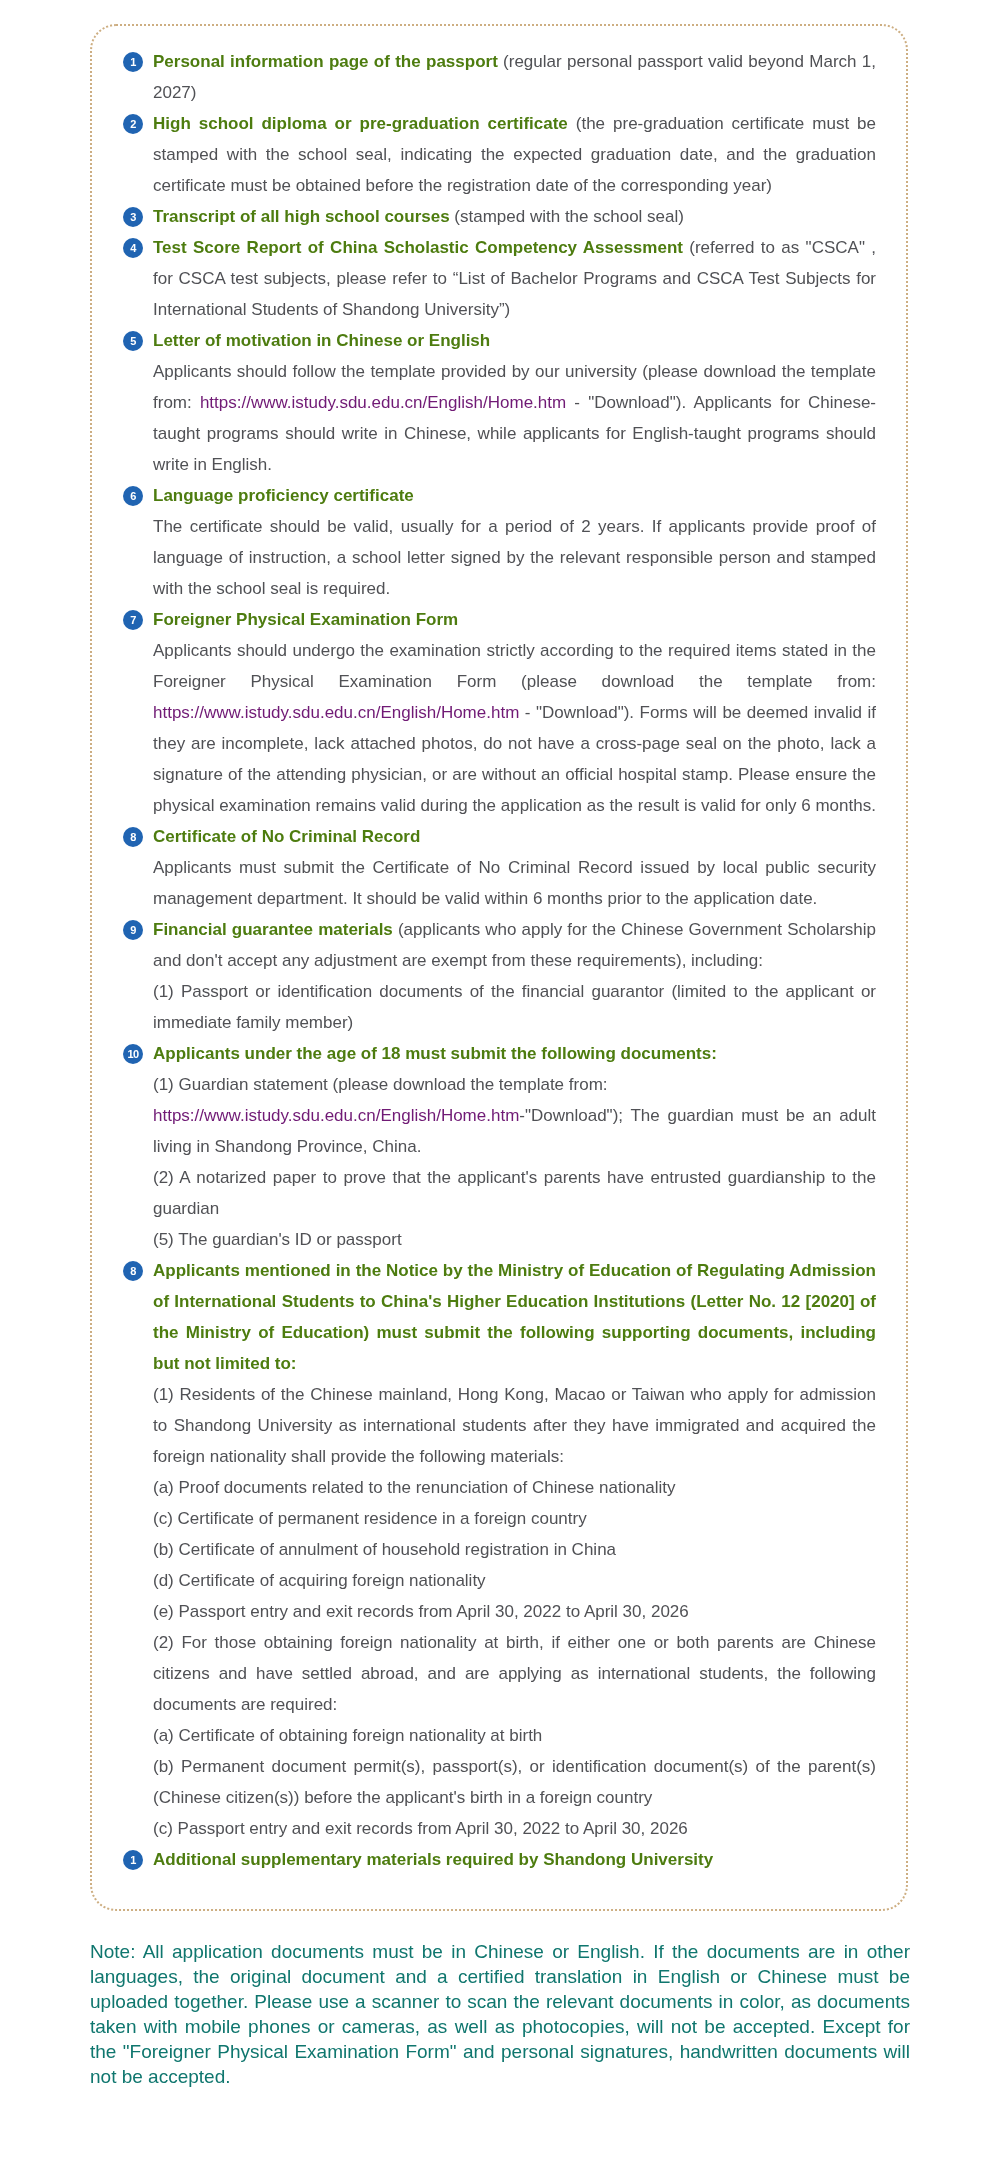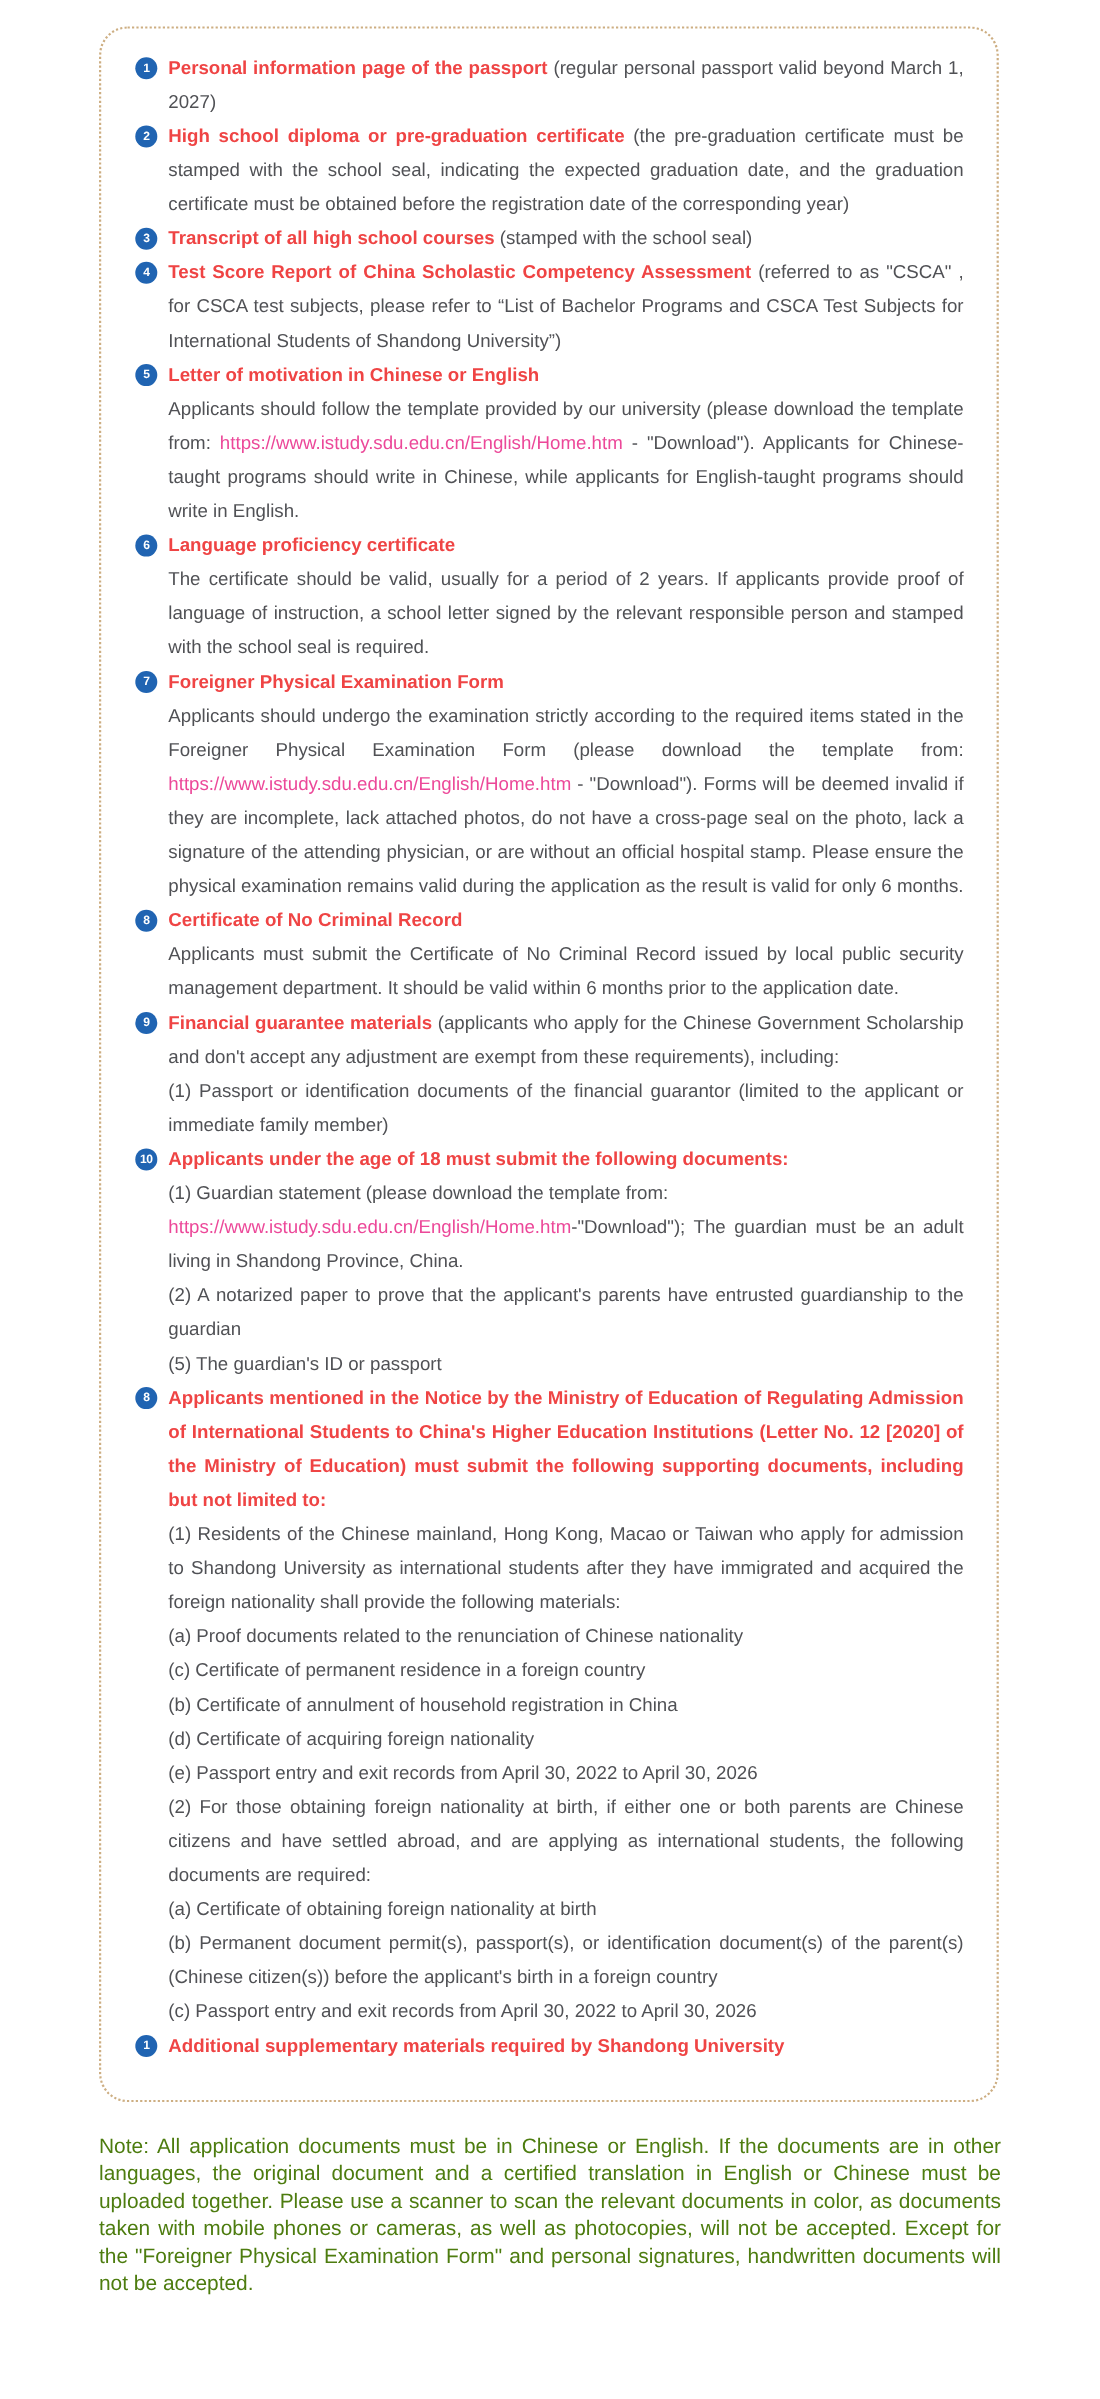--- a/index.html
+++ b/index.html
@@ -32,32 +32,32 @@
   }
   .item-content { flex: 1; min-width: 0; }
 
   .item-head, .item-para {
     margin: 0;
     font-size: 17px;
     line-height: 31px;
     text-align: justify;
     color: #505155;
   }
-  .item-head strong { color: #ef4444; font-weight: bold; }
+  .item-head strong { color: #4d7c0f; font-weight: bold; }
   .item-head .head-rest { color: #505155; font-weight: normal; }
 
-  .link { color: #ec4899; text-decoration: none; cursor: pointer; }
+  .link { color: #701a75; text-decoration: none; cursor: pointer; }
 
   .note {
     margin: 28px 0 20px 90px;
     width: 820px;
     font-size: 19px;
     line-height: 25px;
     text-align: justify;
-    color: #4d7c0f;
+    color: #0f766e;
   }
 </style>
 </head>
 <body>
 
 <div class="doc-box">
   <div>
       <div class="item">
         <div class="badge-col">
           <span class="badge">1</span>

